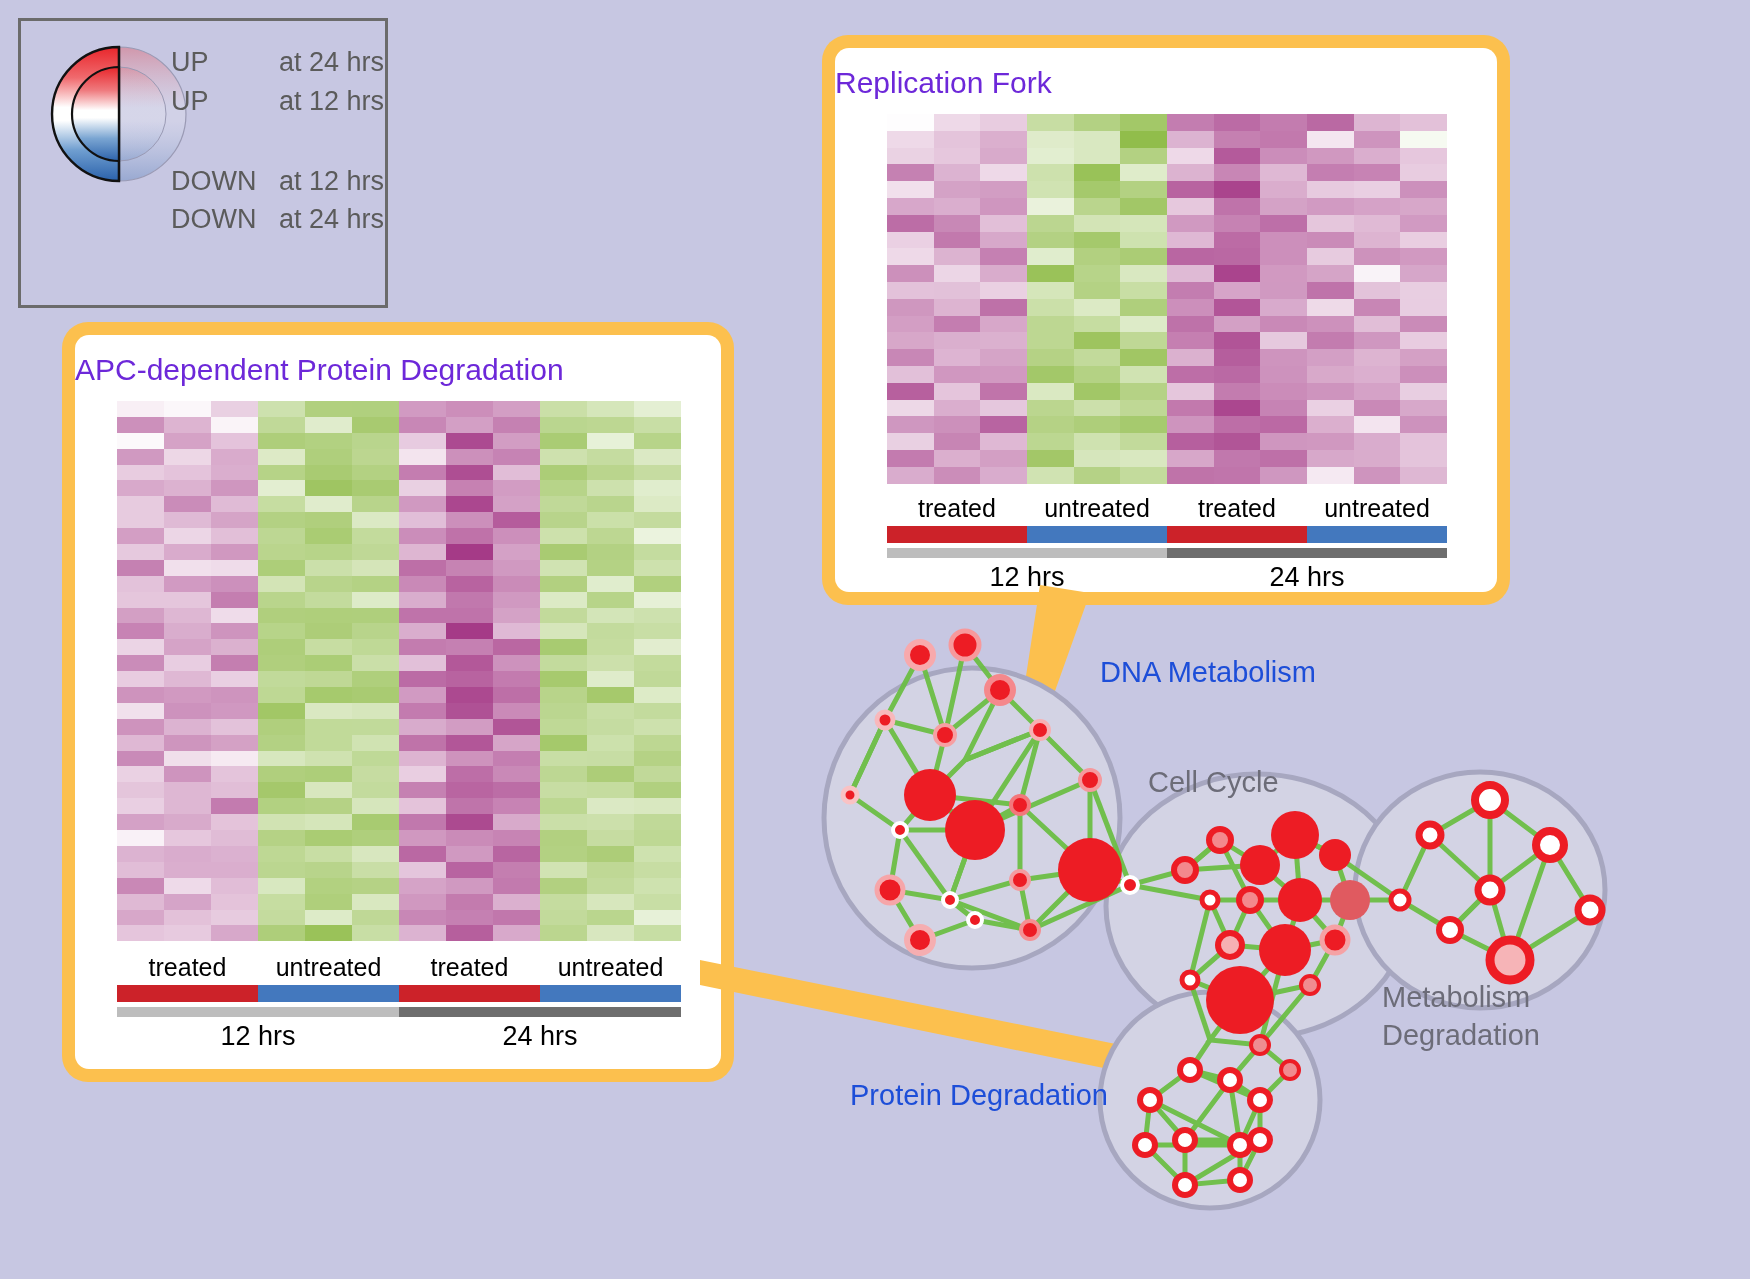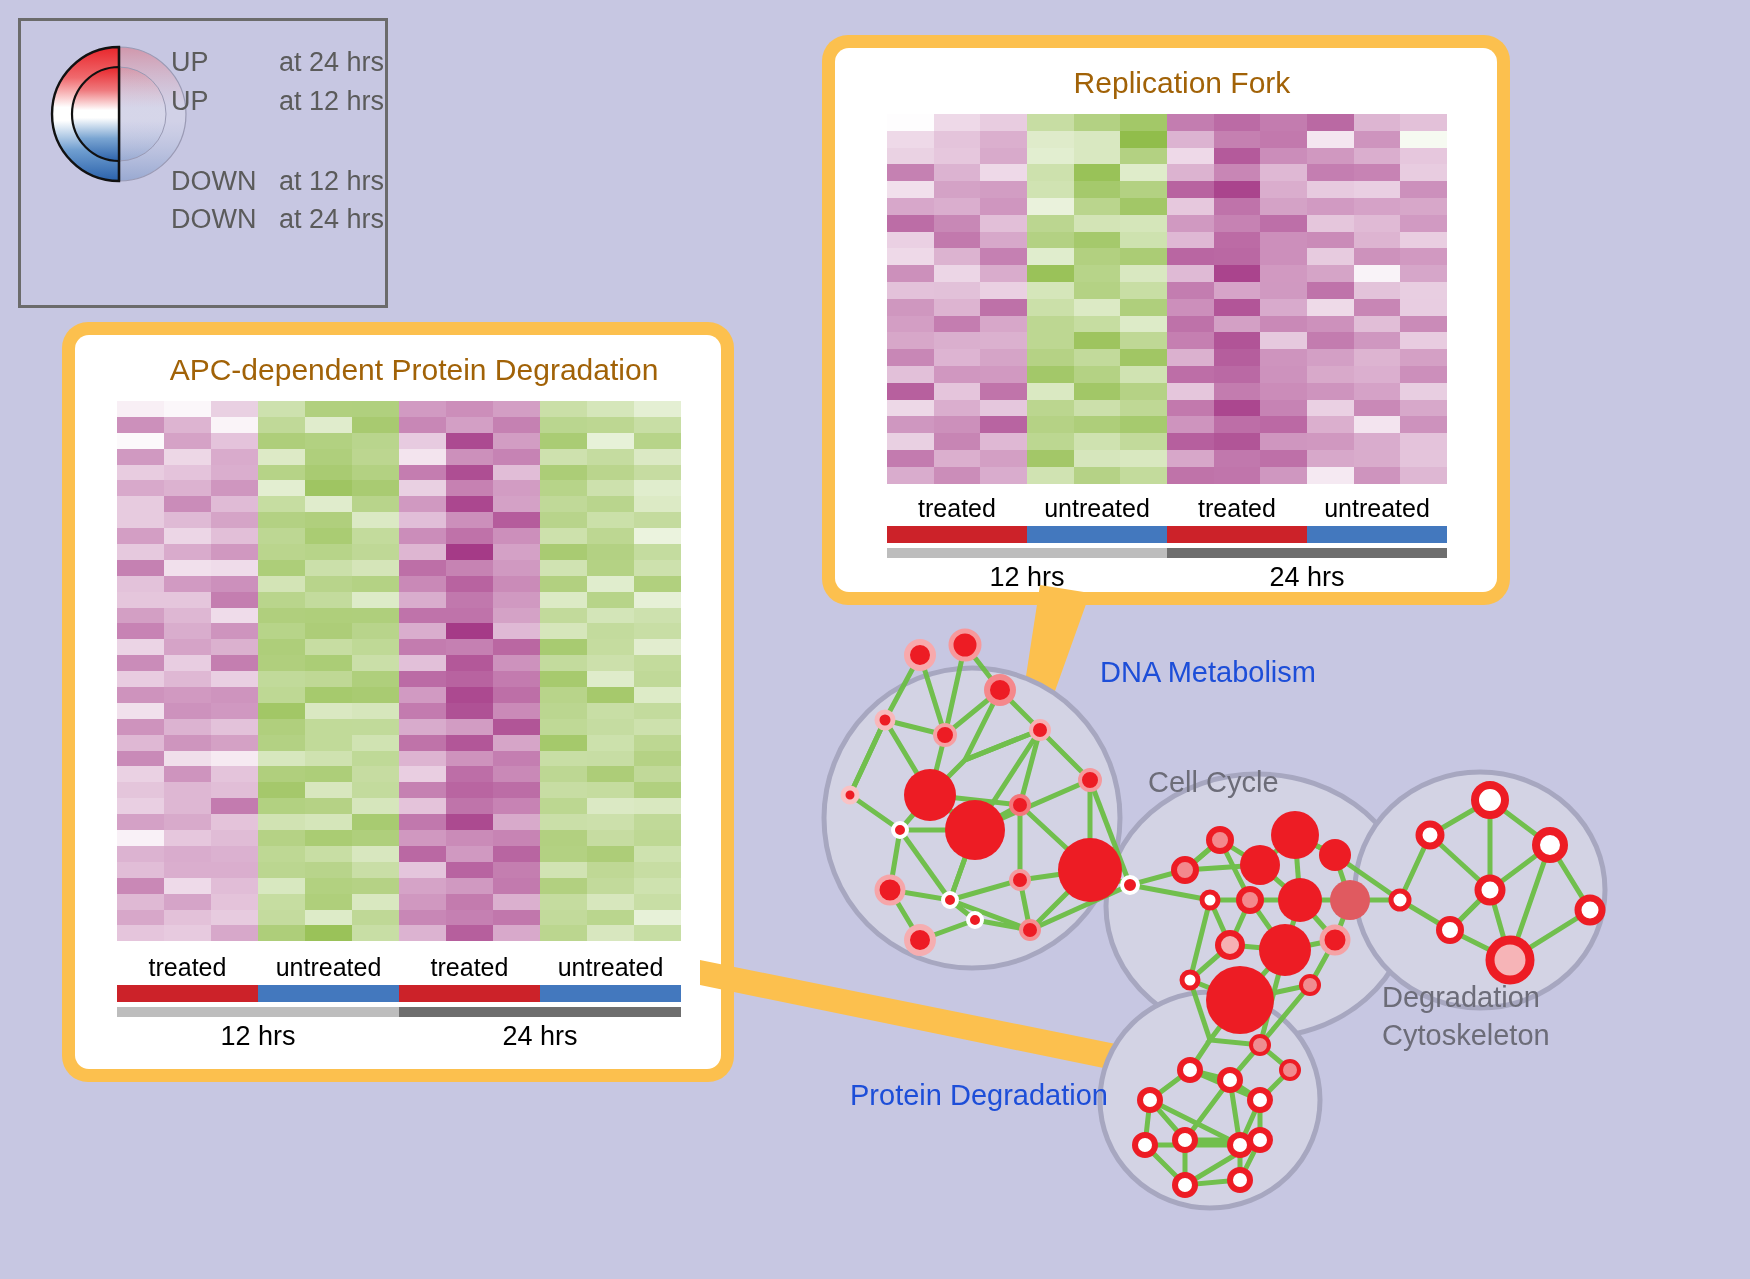--- a/index.html
+++ b/index.html
@@ -36,23 +36,22 @@
     box-sizing:border-box;
   }
   .panel-inner{
     width:100%;height:100%;
     background:#ffffff;
     border-radius:14px;
     box-sizing:border-box;
     position:relative;
   }
   .panel-title{
-    text-align:center;font-size:30px;color:#a16207;
+    text-align:left;font-size:30px;color:#6d28d9;
     font-family:"Liberation Sans", sans-serif;
-    margin-left:32px;
   }
 
   
   #legend-panel{left:448px;top:42px;width:293px;height:190px;}
   #legend-panel .panel-inner{padding:14px 16px;}
   .legend-head{font-size:29px;color:#000;text-align:center;line-height:1.12;}
   .legend-rows{margin-top:4px;padding-left:52px;}
   .legend-row{display:flex;align-items:center;gap:16px;height:36px;}
   .swatch{width:27px;height:27px;border:1.5px solid #333;box-sizing:border-box;}
   .legend-label{font-size:31px;color:#000;line-height:1;}
@@ -1040,18 +1039,18 @@
         <circle cx="450" cy="545" r="10" fill="#ffffff" stroke="#ed1c24" stroke-width="6"></circle>
         <circle cx="470" cy="540" r="10" fill="#ffffff" stroke="#ed1c24" stroke-width="6"></circle>
         <circle cx="395" cy="585" r="10" fill="#ffffff" stroke="#ed1c24" stroke-width="6"></circle>
         <circle cx="450" cy="580" r="10" fill="#ffffff" stroke="#ed1c24" stroke-width="6"></circle>
         <circle cx="500" cy="470" r="9" fill="#f08b8f" stroke="#ed1c24" stroke-width="4"></circle>
       </g>
     </svg>
 
     <div class="netlabel dark" style="left:310px;top:55px;">DNA Metabolism</div>
     <div class="netlabel grey" style="left:358px;top:165px;">Cell Cycle</div>
-    <div class="netlabel grey" style="left:592px;top:380px;">Degradation</div>
-    <div class="netlabel grey" style="left:592px;top:418px;">Cytoskeleton</div>
+    <div class="netlabel grey" style="left:592px;top:380px;">Metabolism</div>
+    <div class="netlabel grey" style="left:592px;top:418px;">Degradation</div>
     <div class="netlabel dark" style="left:60px;top:478px;">Protein Degradation</div>
   </div>
 
 </div>
 
 </body></html>

